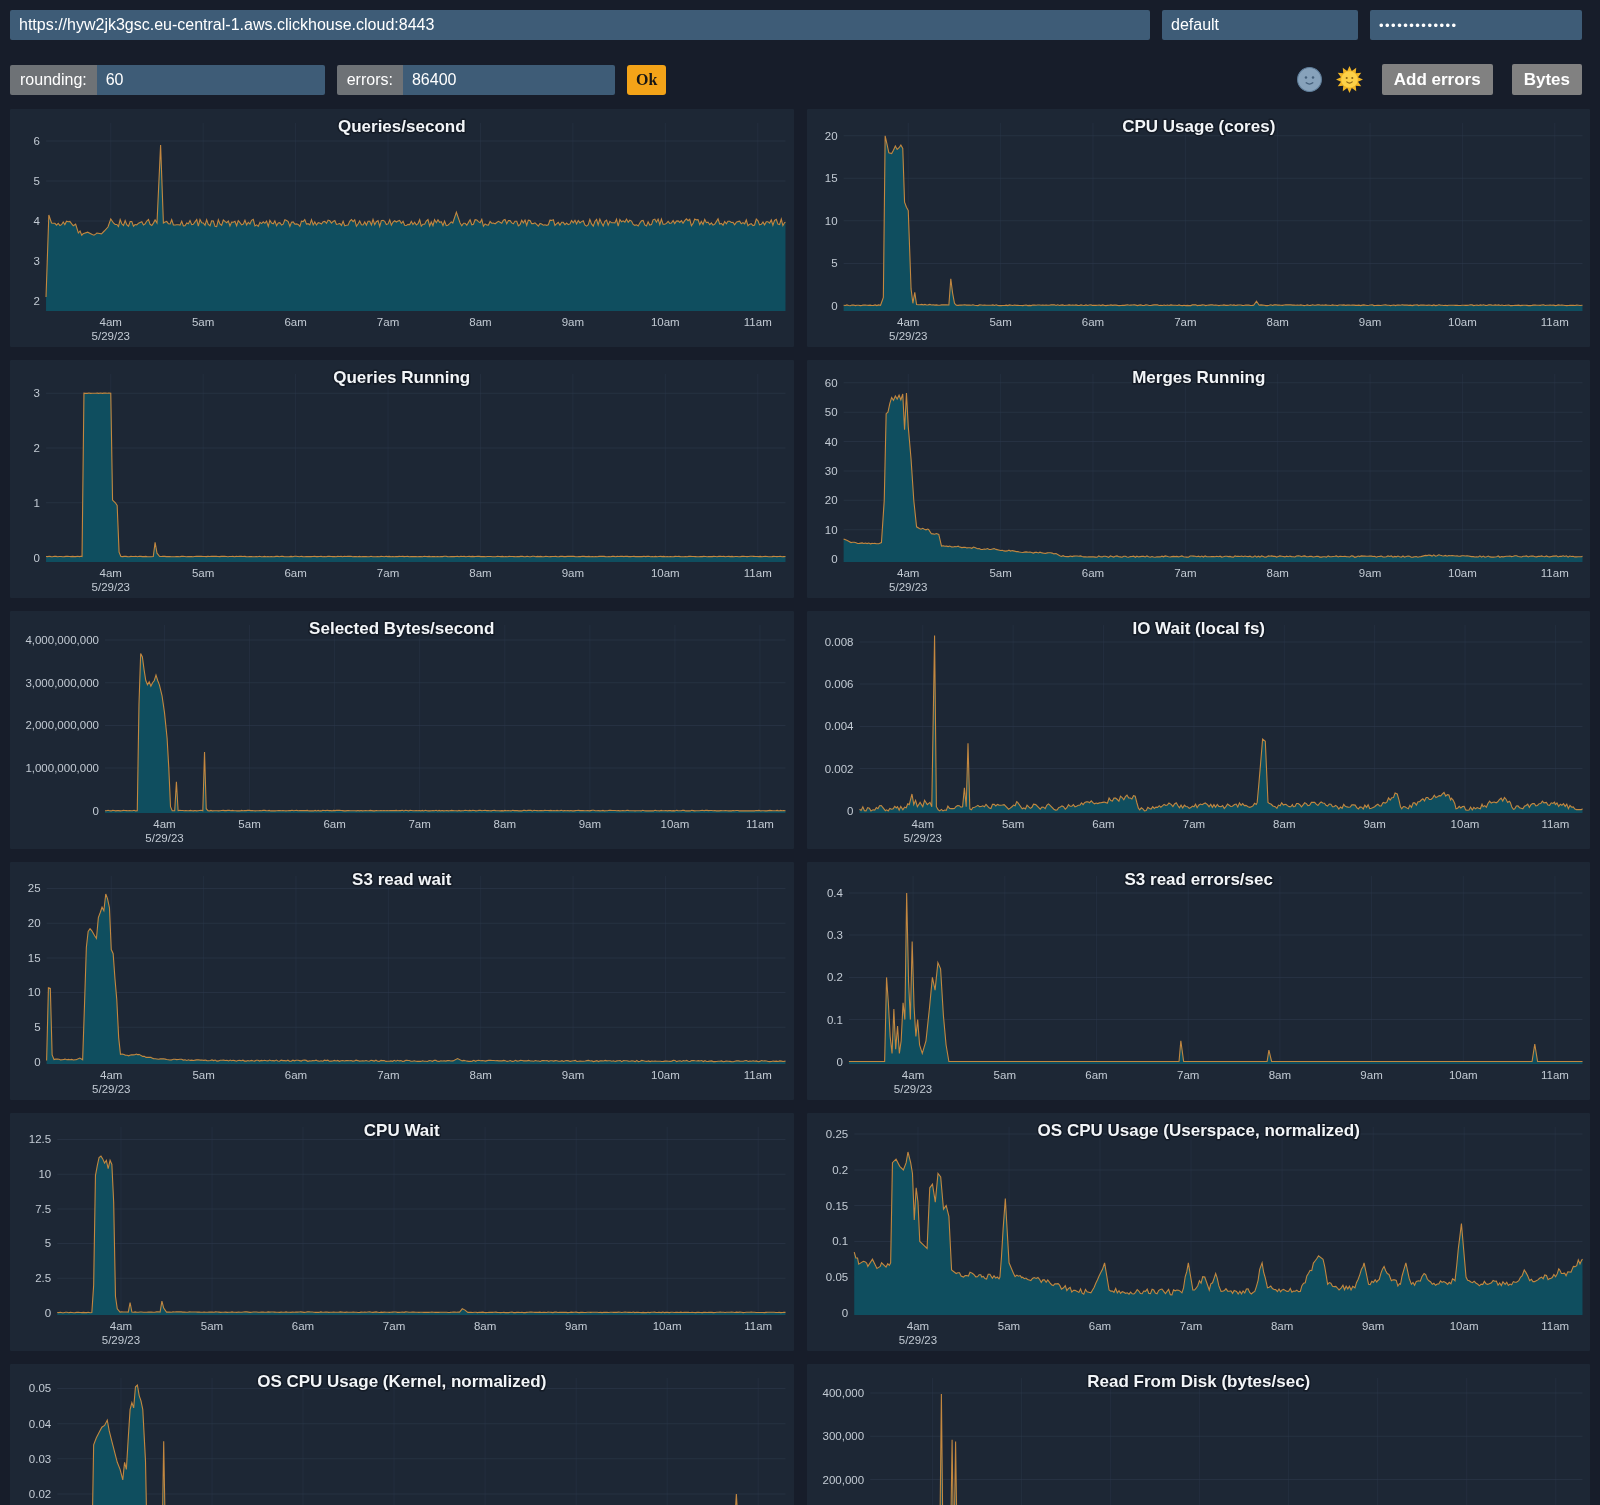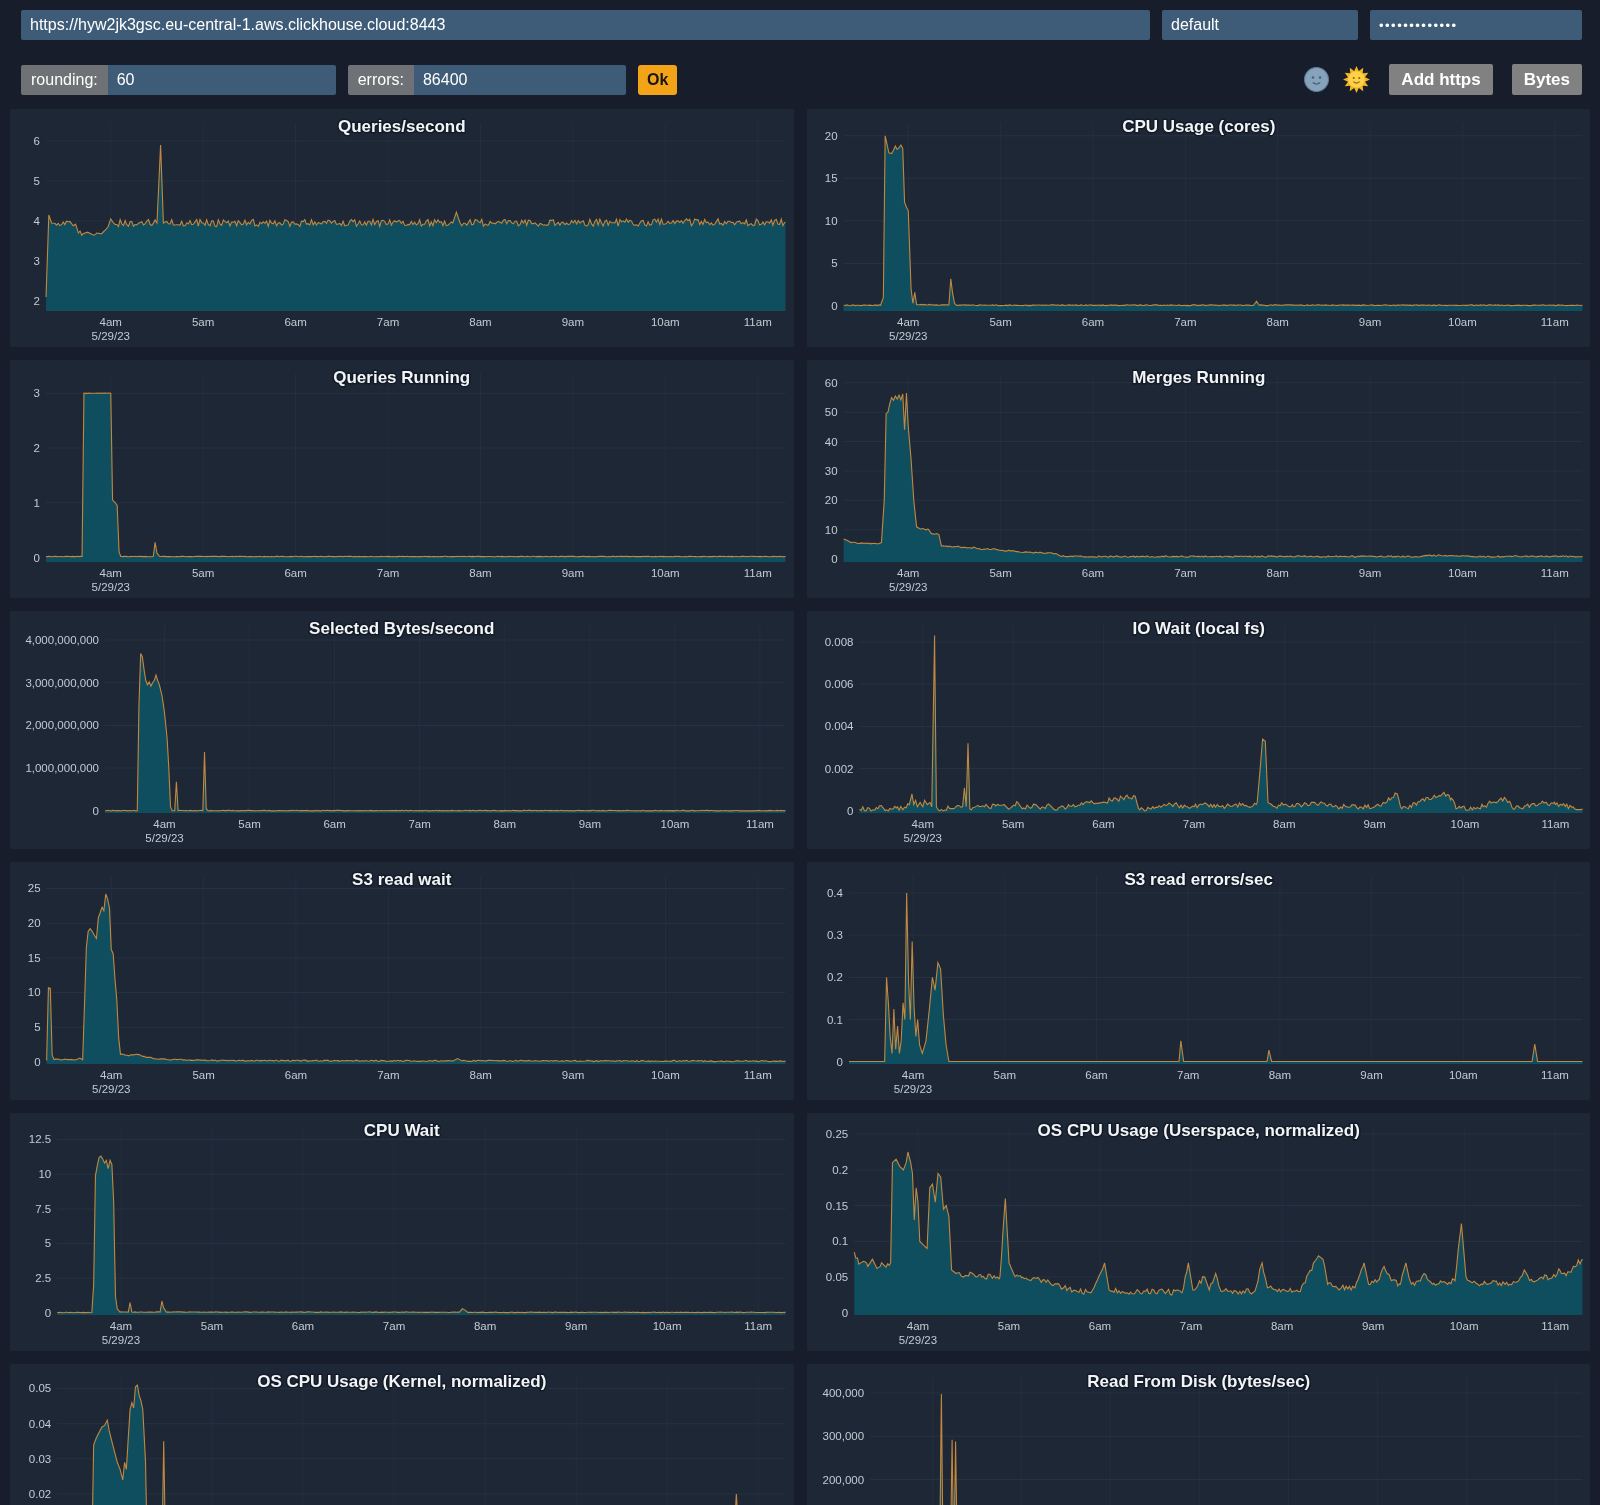--- a/index.html
+++ b/index.html
@@ -2,21 +2,21 @@
 <html><head>
 <meta charset="utf-8">
 <style>
   html,body{margin:0;padding:0;}
   body{
     width:1600px;height:1505px;overflow:hidden;
     background:#171d2a;
     font-family:"Liberation Sans",sans-serif;
     -webkit-font-smoothing:antialiased;
   }
-  .topbar{padding:10px 18px 0 21px;}
+  .topbar{padding:10px 18px 0 10px;}
   .row{display:flex;align-items:center;}
   .row1{gap:12px;}
   .row2{margin-top:24px;gap:12px;}
   input{
     background:#3e5c77;border:0;border-radius:2px;color:#fff;
     font-family:"Liberation Sans",sans-serif;font-size:16px;
     height:30px;padding:0 9px;box-sizing:border-box;outline:none;
   }
   .url-input{flex:1;}
   .user-input{width:196px;}
@@ -25,21 +25,21 @@
   .kv-label{
     background:#6e7276;color:#fff;font-size:16px;line-height:30px;
     padding:0 10px;border-radius:2px 0 0 2px;white-space:nowrap;
   }
   .kv-input{border-radius:0 2px 2px 0;}
   .kv-rounding .kv-input{width:228px;}
   .kv-seconds .kv-input{width:212px;}
   .ok-btn{
     background:#f3a318;color:#151515;font-weight:bold;font-size:16px;
     border:0;border-radius:3px;height:30px;padding:0 9px;cursor:pointer;
-    font-family:Liberation Sans, sans-serif;
+    font-family:Liberation Serif, serif;
   }
   .right-cluster{margin-left:auto;display:flex;align-items:center;gap:13px;}
   .theme-icon{width:27px;height:27px;display:inline-block;cursor:pointer;}
   .gray-btn{
     background:#818181;color:#fff;font-weight:bold;font-size:17px;
     border:0;border-radius:2px;height:31px;padding:0 12px;cursor:pointer;
     font-family:"Liberation Sans",sans-serif;margin-left:6px;
   }
   .charts{
     margin:14px 10px 0 10px;
@@ -84,21 +84,21 @@
       </span>
       <span class="theme-icon">
         <svg viewBox="0 0 26 26" width="27" height="27">
           <polygon fill="#f0b425" points="26,13 21.2,15.2 24.3,19.5 19,19 19.5,24.3 15.2,21.2 13,26 10.8,21.2 6.5,24.3 7,19 1.7,19.5 4.8,15.2 0,13 4.8,10.8 1.7,6.5 7,7 6.5,1.7 10.8,4.8 13,0 15.2,4.8 19.5,1.7 19,7 24.3,6.5 21.2,10.8"></polygon>
           <circle cx="13" cy="13" r="8" fill="#fdd148"></circle>
           <circle cx="10.3" cy="11.5" r="1" fill="#8a6414"></circle>
           <circle cx="15.7" cy="11.5" r="1" fill="#8a6414"></circle>
           <path d="M10.4,15.3 Q13,17.5 15.6,15.3" fill="none" stroke="#8a6414" stroke-width="1.2" stroke-linecap="round"></path>
         </svg>
       </span>
-      <button class="gray-btn">Add https</button>
+      <button class="gray-btn">Add errors</button>
       <button class="gray-btn">Bytes</button>
     </div>
   </div>
 </div>
 
 <div class="charts" id="charts">
     <div class="panel">
       <svg viewBox="0 0 783 238" preserveAspectRatio="none">
         <line x1="36" y1="192.0" x2="775" y2="192.0" stroke="#2e3a4d" stroke-opacity="0.55" stroke-width="1"></line>
         <text class="tick-label" x="30" y="196" text-anchor="end">2</text>

